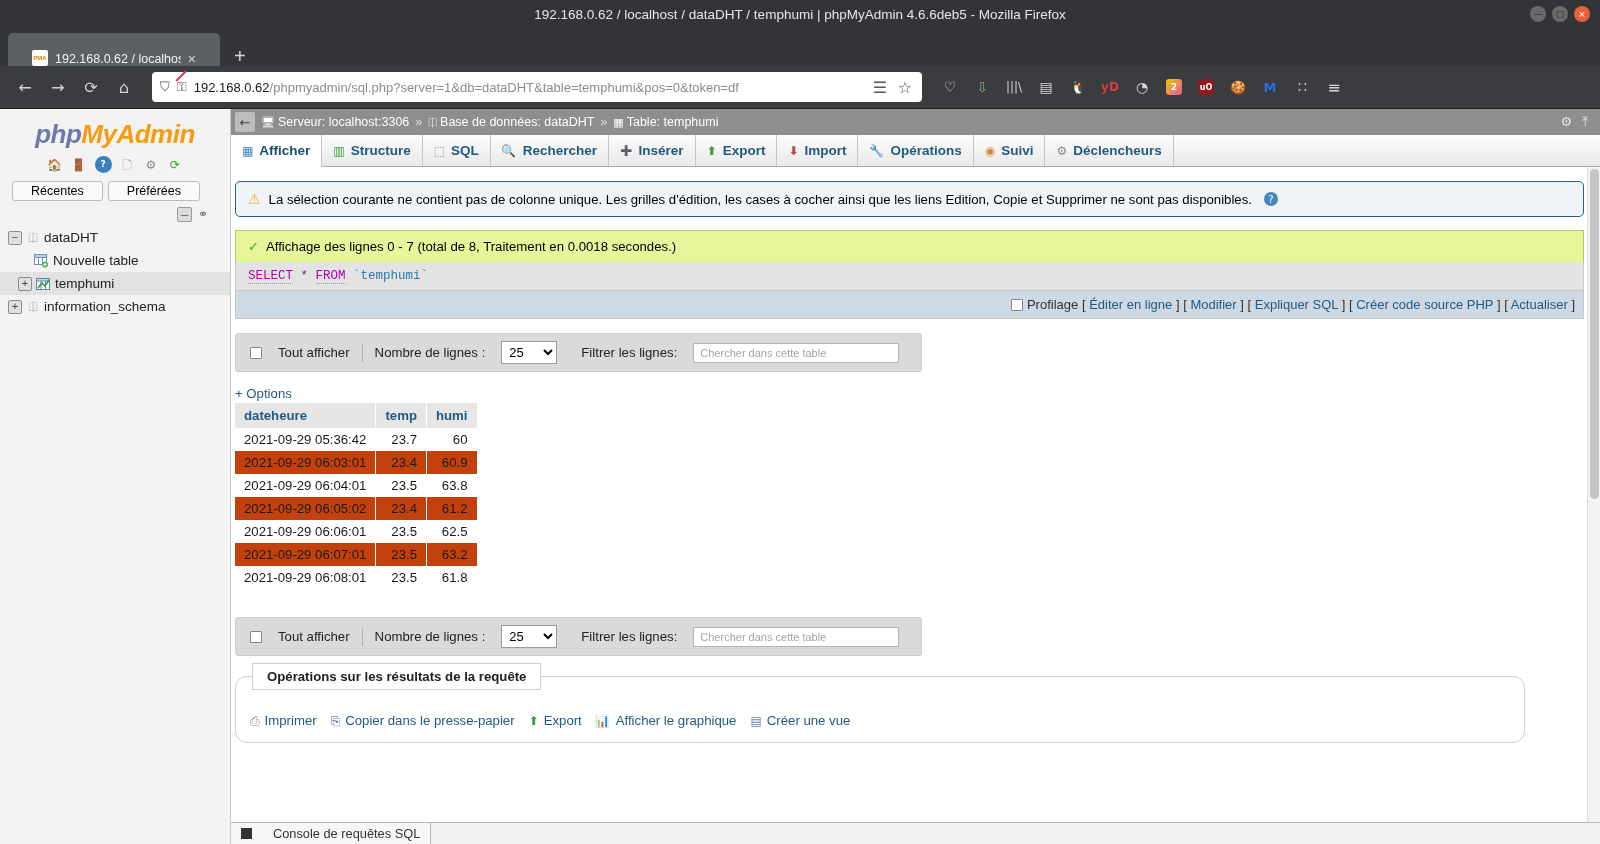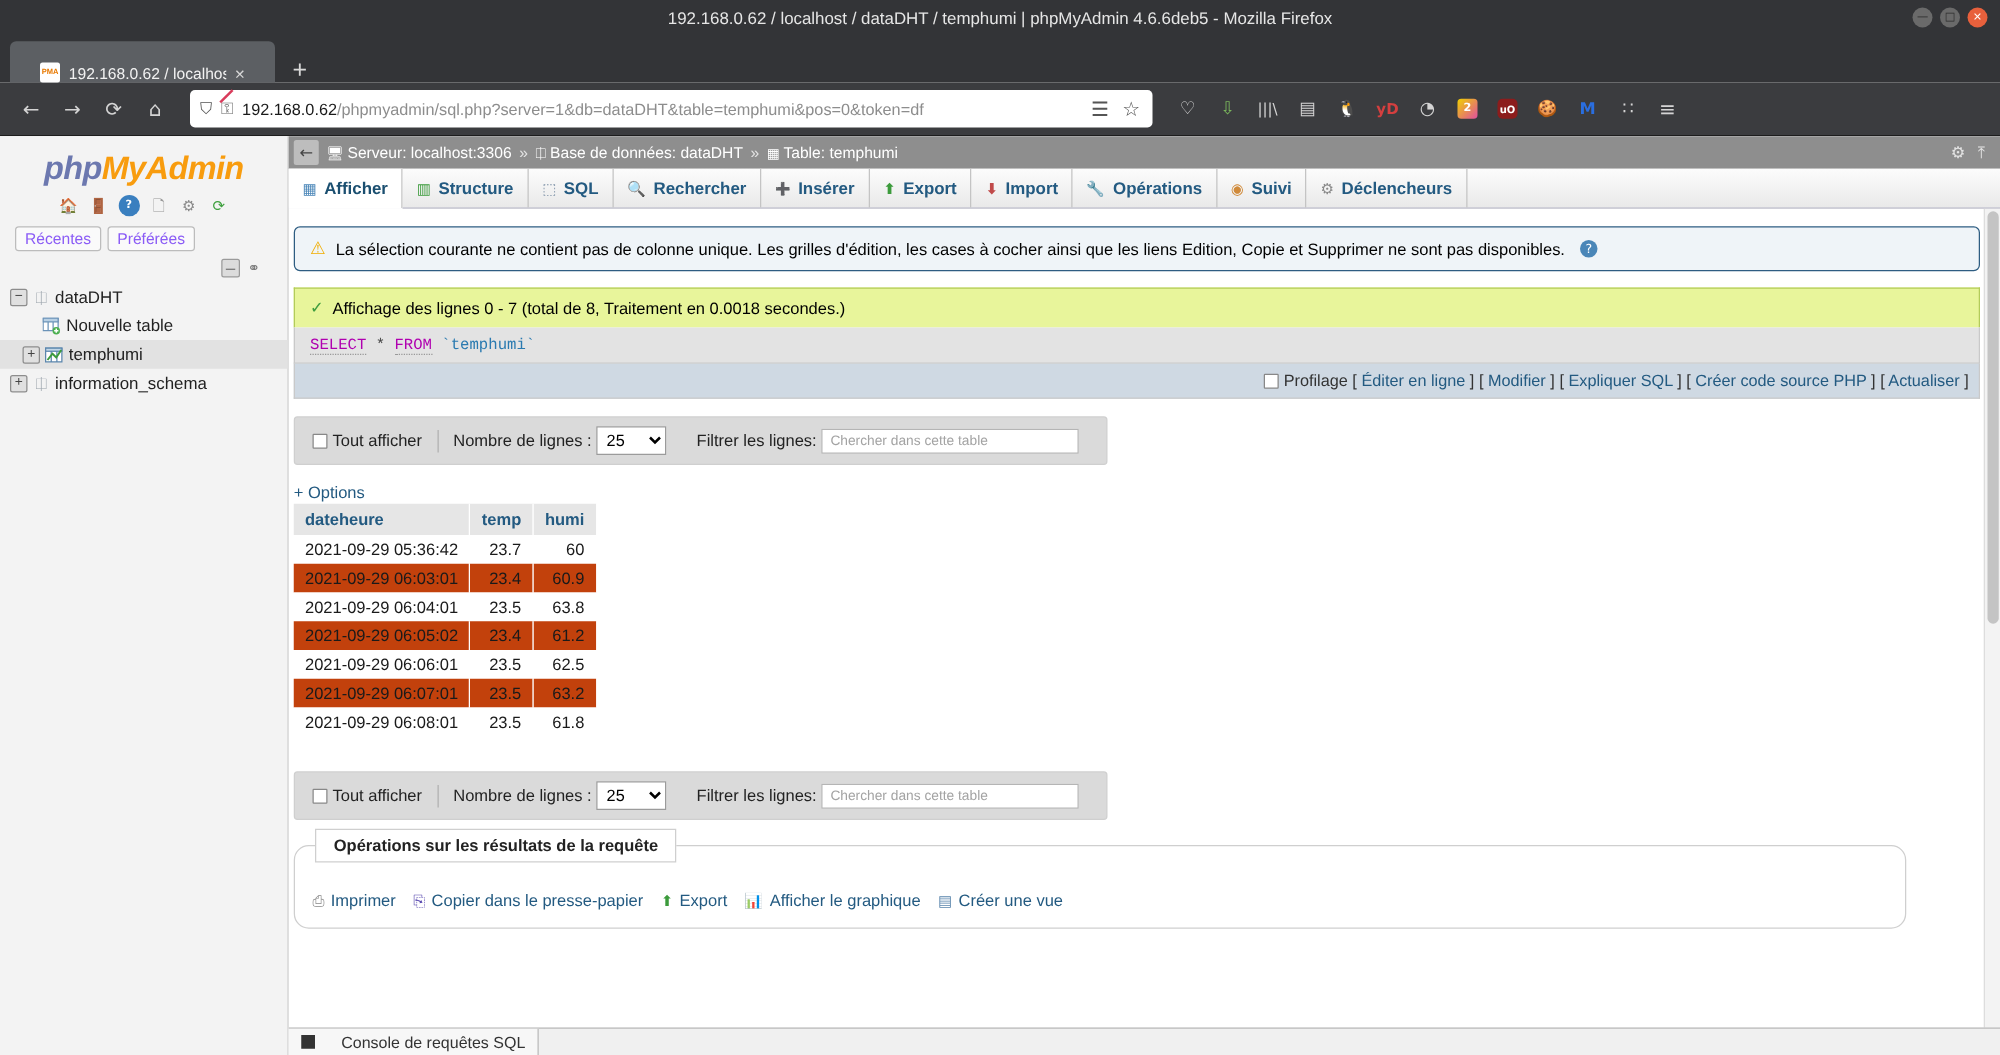--- a/index.html
+++ b/index.html
@@ -90,21 +90,21 @@
     letter-spacing: -0.5px; margin-bottom: 6px; font-family: "Liberation Sans", sans-serif;
   }
   .pma-logo .php { color: #6c78af; }
   .pma-logo .my { color: #f89c0e; }
   .pma-icons { display: flex; justify-content: center; gap: 7px; margin-bottom: 8px; }
   .pma-ic { width: 17px; height: 17px; display: flex; align-items: center; justify-content: center;
             font-size: 12px; font-family: "DejaVu Sans", sans-serif; line-height: 1; }
   .pma-btns { display: flex; gap: 5px; padding: 0 12px; margin-bottom: 6px; }
   .pma-btn {
     border: 1px solid #bcbcbc; background: #fafafa; border-radius: 3px;
-    font-size: 12.5px; padding: 2px 7px; color: #8b5cf6;
+    font-size: 12.5px; padding: 2px 18px; color: #000000;
   }
   .tree-ctl { display: flex; justify-content: flex-end; gap: 6px; padding: 0 22px 4px 0; }
   .tree-ctl span { font-size: 12px; color: #777; font-family: "DejaVu Sans", sans-serif; }
   .ctl-box {
     width: 15px; height: 15px; border: 1px solid #9a9a9a; background: #dcdcdc;
     border-radius: 2px; display: flex; align-items: center; justify-content: center;
     font-size: 11px; color: #555; line-height: 1;
   }
 
   .tree { font-size: 13.5px; color: #222; }
@@ -188,21 +188,21 @@
   .cb {
     width: 12px; height: 12px; border: 1px solid #888; background: #fff;
     display: inline-block; vertical-align: -2px; margin-right: 4px; border-radius: 1px;
   }
 
   .toolbar {
     margin-top: 14px; background: #dadada; border: 1px solid #cfcfcf; border-radius: 3px;
     display: inline-flex; align-items: center; gap: 0; padding: 7px 10px;
     font-size: 13.2px; color: #222;
   }
-  .tb-seg { display: flex; align-items: center; gap: 4px; padding: 0 12px; }
+  .tb-seg { display: flex; align-items: center; gap: 16px; padding: 0 12px; }
   .tb-seg:first-child { padding-left: 4px; }
   .tb-div { width: 1px; height: 18px; background: #b0b0b0; }
   .tb-select {
     font-size: 13px; padding: 2px 3px; border: 1px solid #9b9b9b; background: #fff;
     font-family: "Liberation Sans", sans-serif; width: 56px;
   }
   .tb-input {
     font-size: 11px; padding: 3px 6px; border: 1px solid #b5b5b5; background: #fff;
     width: 206px; color: #333; font-family: Liberation Sans, sans-serif;
   }

